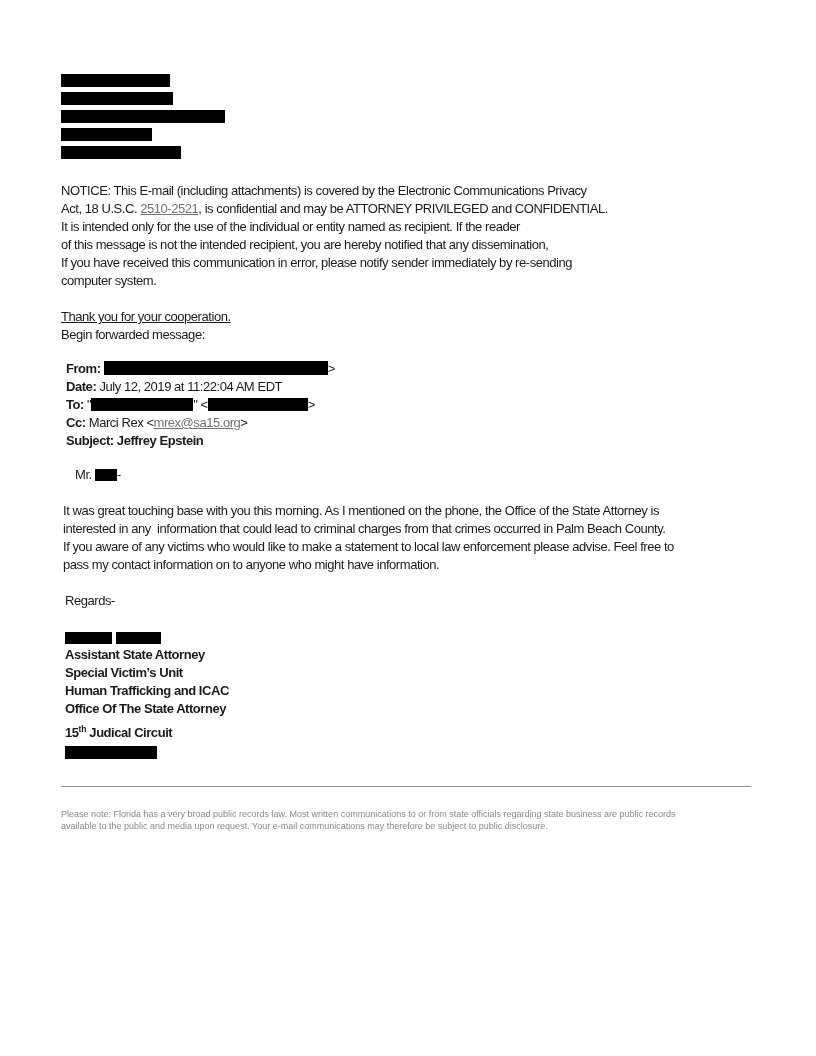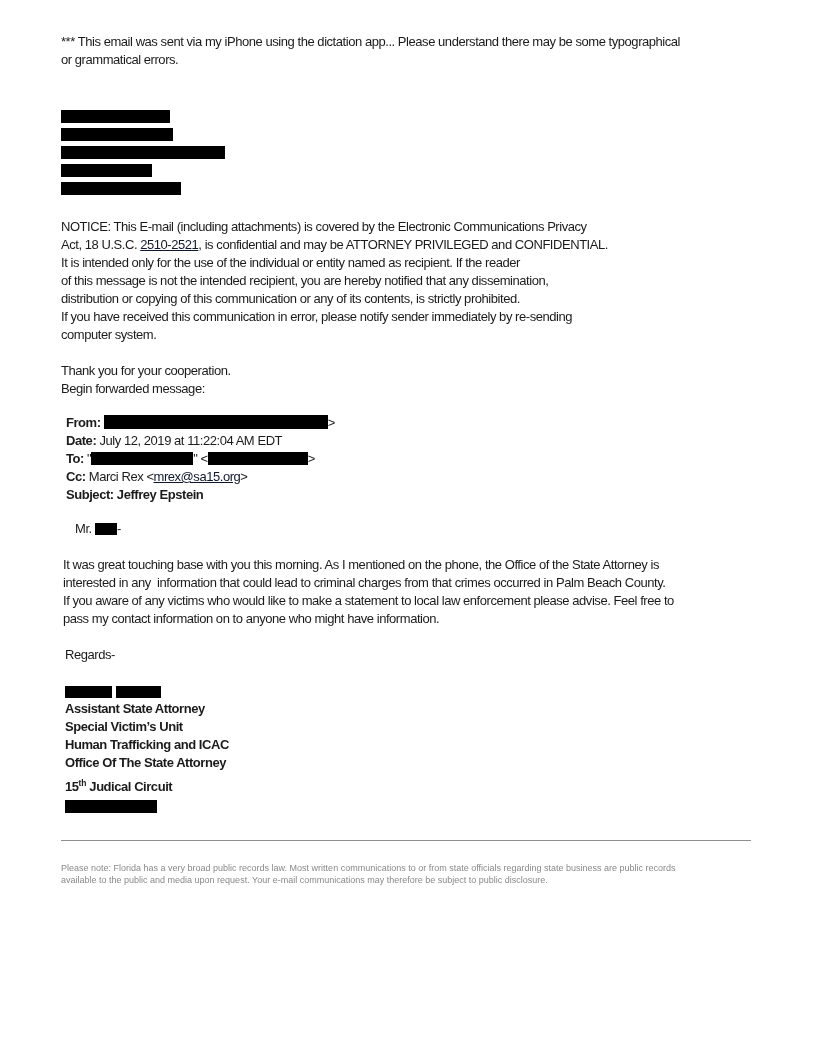--- a/index.html
+++ b/index.html
@@ -13,27 +13,27 @@
     padding: 33px 30px 0 61px;
     font-family: "Liberation Sans", "DejaVu Sans", sans-serif;
     font-size: 13px;
     line-height: 18px;
     letter-spacing: -0.45px;
     color: #1b1b1b;
     overflow: hidden;
   }
   .line { white-space: pre; }
   .bold { font-weight: bold; }
-  a.doc-link { color: #0f172a; text-decoration: underline; cursor: pointer; }
+  a.doc-link { color: #737373; text-decoration: underline; cursor: pointer; }
   .bar { background: #000000; }
   .redaction-block { margin-top: 41px; }
   .redaction-block .bar { height: 13px; margin-bottom: 5px; }
   .inline-bar { display: inline-block; background: #000000; height: 13px; vertical-align: -2px; }
   .notice { margin-top: 23px; }
-  .thanks { margin-top: 18px; }
+  .thanks { margin-top: 18px; text-decoration: underline; }
   .begin-fwd { }
   .fwd-header { margin-top: 16px; margin-left: 5px; }
   .greeting { margin-top: 16px; margin-left: 14px; }
   .body-para { margin-top: 18px; margin-left: 2px; }
   .regards { margin-top: 18px; margin-left: 4px; }
   .signature { margin-left: 4px; font-weight: bold; }
   .sig-name-row { margin-top: 18px; height: 18px; }
   .sig-name-row .bar { display: inline-block; width: 47px; height: 12px; vertical-align: middle; }
   .sig-name-row .bar + .bar { width: 45px; margin-left: 4px; }
   .circuit-line { line-height: 22px; }
@@ -46,39 +46,34 @@
     line-height: 12px;
     letter-spacing: 0;
     color: #898989;
   }
 </style>
 </head>
 <body>
 
 <div class="page">
 
-  <div class="disclaimer">
-    <div class="line">*** This email was sent via my iPhone using the dictation app... Please understand there may be some typographical</div>
-    <div class="line">or grammatical errors.</div>
-  </div>
 
   <div class="redaction-block">
     <div class="bar" style="width:109px"></div>
     <div class="bar" style="width:112px"></div>
     <div class="bar" style="width:164px"></div>
     <div class="bar" style="width:91px"></div>
     <div class="bar" style="width:120px"></div>
   </div>
 
   <div class="notice">
     <div class="line">NOTICE: This E-mail (including attachments) is covered by the Electronic Communications Privacy</div>
     <div class="line"><span>Act, 18 U.S.C. </span><a class="doc-link">2510-2521</a><span>, is confidential and may be ATTORNEY PRIVILEGED and CONFIDENTIAL.</span></div>
     <div class="line">It is intended only for the use of the individual or entity named as recipient. If the reader</div>
     <div class="line">of this message is not the intended recipient, you are hereby notified that any dissemination,</div>
-    <div class="line">distribution or copying of this communication or any of its contents, is strictly prohibited.</div>
     <div class="line">If you have received this communication in error, please notify sender immediately by re-sending</div>
     <div class="line">computer system.</div>
   </div>
 
   <div class="line thanks">Thank you for your cooperation.</div>
 
   <div class="line begin-fwd">Begin forwarded message:</div>
 
   <div class="fwd-header">
     <div class="line"><span class="bold">From: </span><span class="inline-bar" style="width:224px;height:14px"></span><span>&gt;</span></div>

